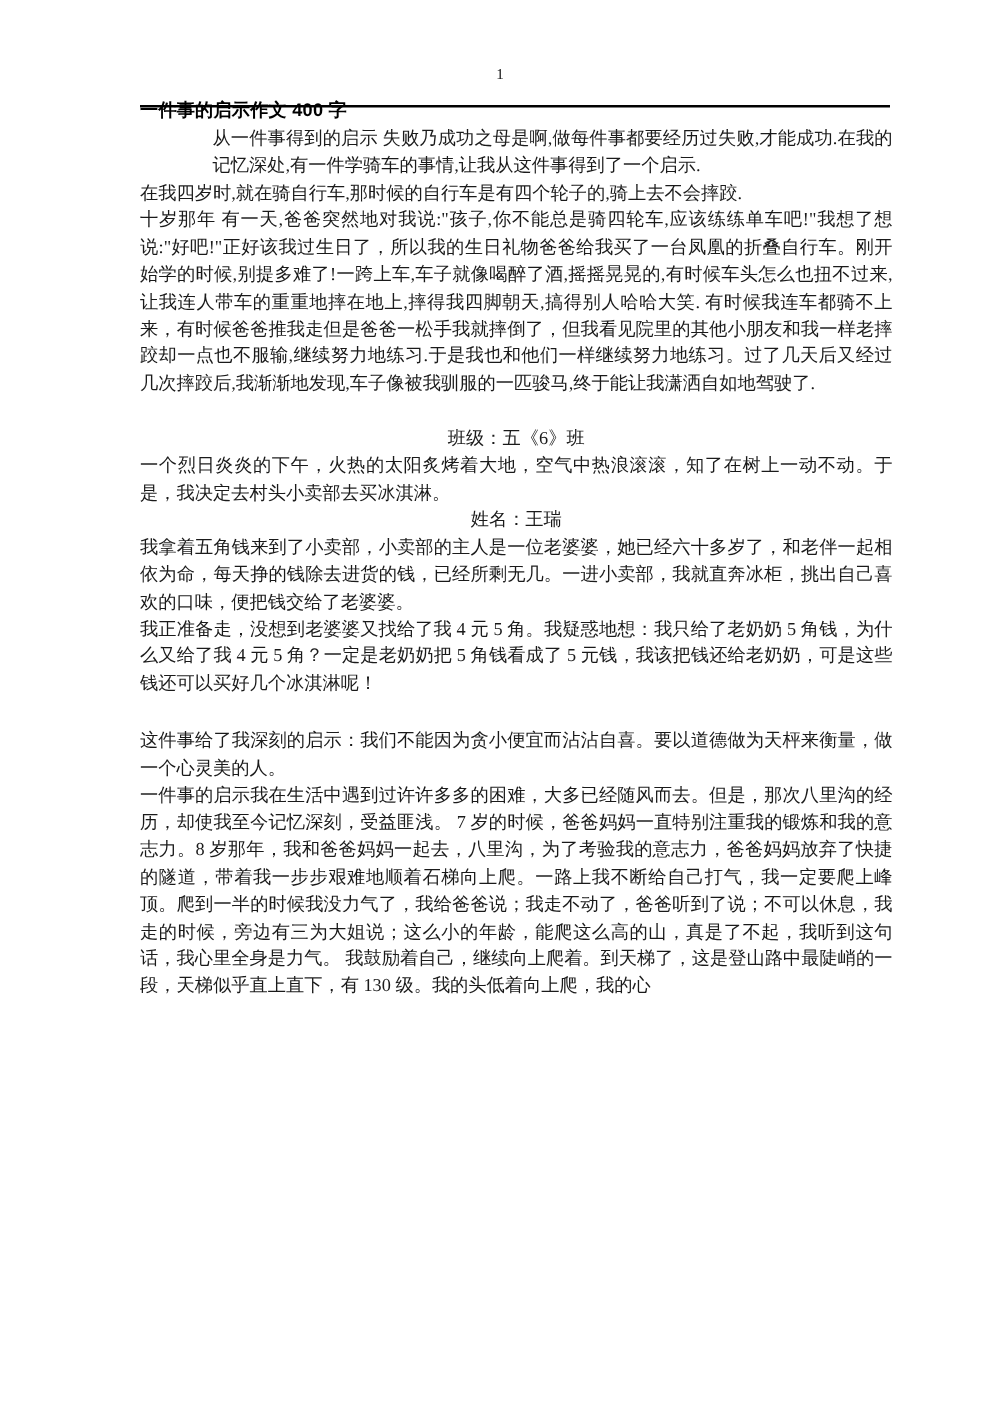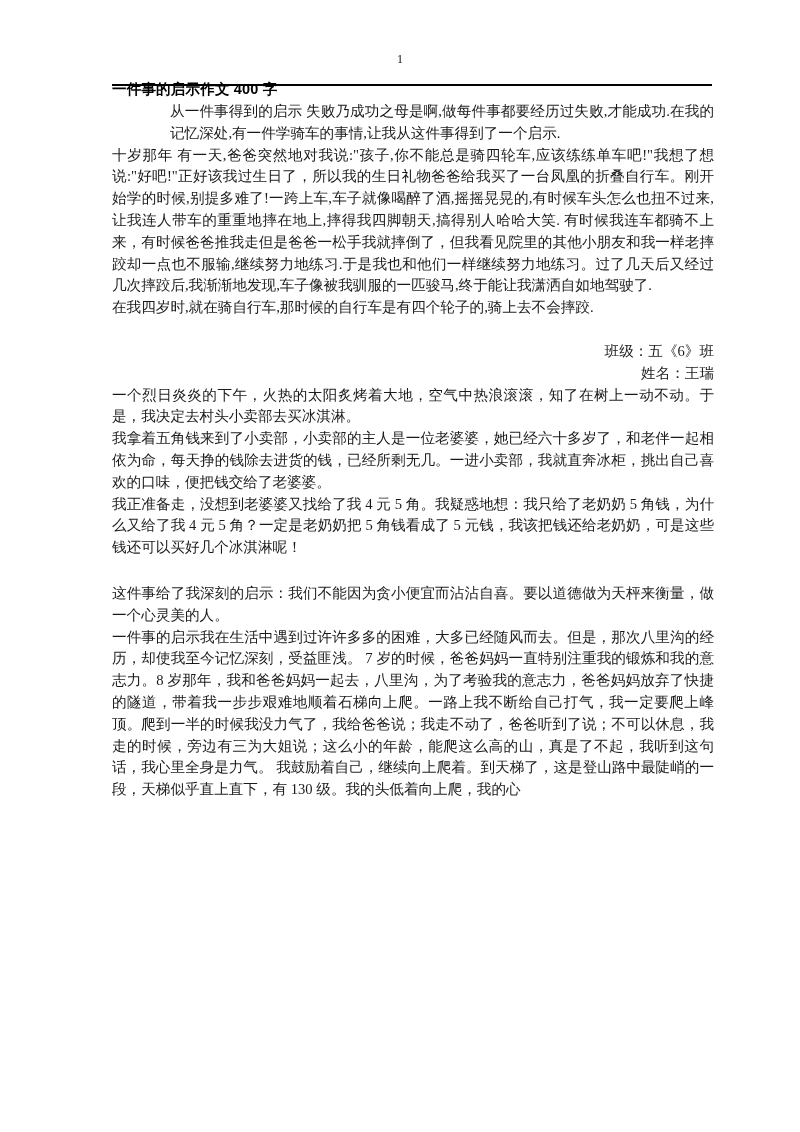--- a/index.html
+++ b/index.html
@@ -78,21 +78,21 @@
     color: #1a1a1a;
     font-family: "Liberation Serif", "DejaVu Serif", serif;
   }
 
   
   p.indent-block {
     padding-left: 58px;
   }
 
   p.tight {
-    text-align: right;
+    text-align: center;
   }
 
   .label-line {
     margin: 0;
     font-size: 14.6px;
     line-height: 21.8px;
     color: #1a1a1a;
   }
 
   a.doc-link {
@@ -113,33 +113,33 @@
     <div class="page-number">1</div>
     <div class="header-rule"></div>
   </div>
 
   <div class="content">
 
     <div class="doc-title">一件事的启示作文 400 字</div>
 
     <p class="para indent-block">从一件事得到的启示    失败乃成功之母是啊,做每件事都要经历过失败,才能成功.在我的记忆深处,有一件学骑车的事情,让我从这件事得到了一个启示.</p>
 
+    <p class="para">在我四岁时,就在骑自行车,那时候的自行车是有四个轮子的,骑上去不会摔跤.</p>
+
     <p class="para">十岁那年    有一天,爸爸突然地对我说:"孩子,你不能总是骑四轮车,应该练练单车吧!"我想了想说:"好吧!"正好该我过生日了，所以我的生日礼物爸爸给我买了一台凤凰的折叠自行车。刚开始学的时候,别提多难了!一跨上车,车子就像喝醉了酒,摇摇晃晃的,有时候车头怎么也扭不过来,让我连人带车的重重地摔在地上,摔得我四脚朝天,搞得别人哈哈大笑. 有时候我连车都骑不上来，有时候爸爸推我走但是爸爸一松手我就摔倒了，但我看见院里的其他小朋友和我一样老摔跤却一点也不服输,继续努力地练习.于是我也和他们一样继续努力地练习。过了几天后又经过几次摔跤后,我渐渐地发现,车子像被我驯服的一匹骏马,终于能让我潇洒自如地驾驶了.</p>
-
-    <p class="para">在我四岁时,就在骑自行车,那时候的自行车是有四个轮子的,骑上去不会摔跤.</p>
 
 
 
     <div class="spacer-lg"></div>
 
     <p class="para tight">班级：五《6》班</p>
 
+    <p class="para">一个烈日炎炎的下午，火热的太阳炙烤着大地，空气中热浪滚滚，知了在树上一动不动。于是，我决定去村头小卖部去买冰淇淋。</p>
+
     <p class="para tight">姓名：王瑞</p>
-
-    <p class="para">一个烈日炎炎的下午，火热的太阳炙烤着大地，空气中热浪滚滚，知了在树上一动不动。于是，我决定去村头小卖部去买冰淇淋。</p>
 
     <p class="para">我拿着五角钱来到了小卖部，小卖部的主人是一位老婆婆，她已经六十多岁了，和老伴一起相依为命，每天挣的钱除去进货的钱，已经所剩无几。一进小卖部，我就直奔冰柜，挑出自己喜欢的口味，便把钱交给了老婆婆。</p>
 
     <p class="para">我正准备走，没想到老婆婆又找给了我 4 元 5 角。我疑惑地想：我只给了老奶奶 5 角钱，为什么又给了我 4 元 5 角？一定是老奶奶把 5 角钱看成了 5 元钱，我该把钱还给老奶奶，可是这些钱还可以买好几个冰淇淋呢！</p>
 
 
     <div class="spacer-sm"></div>
 
 
     <div class="spacer-sm"></div>

